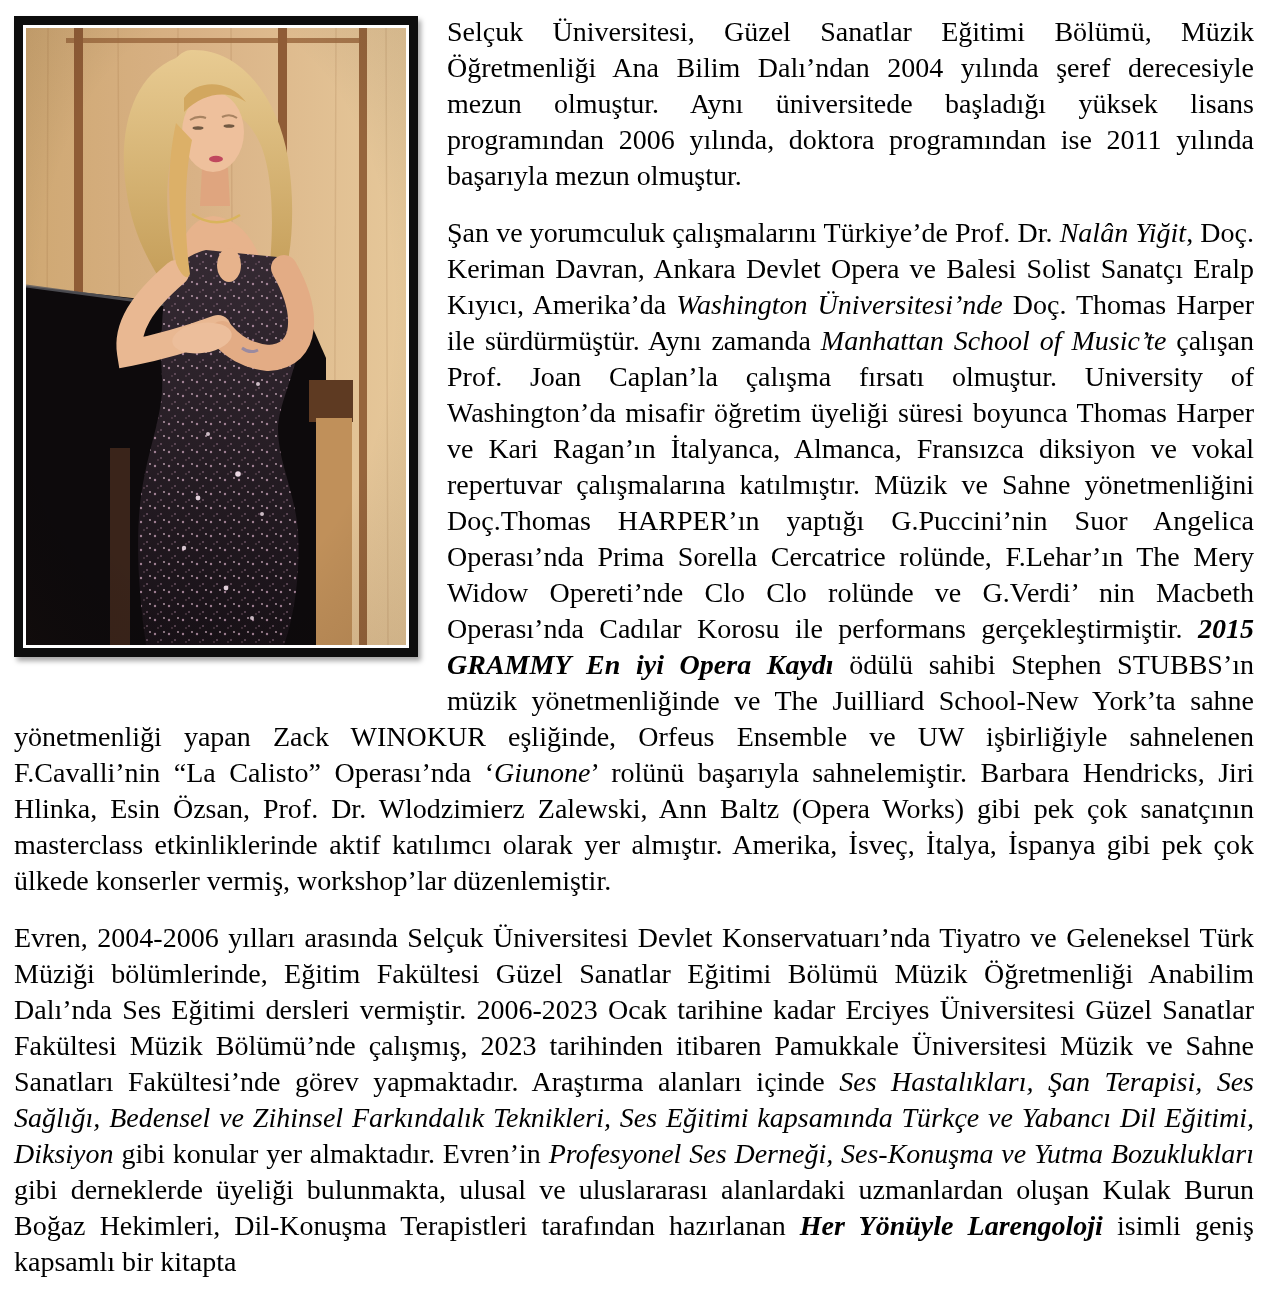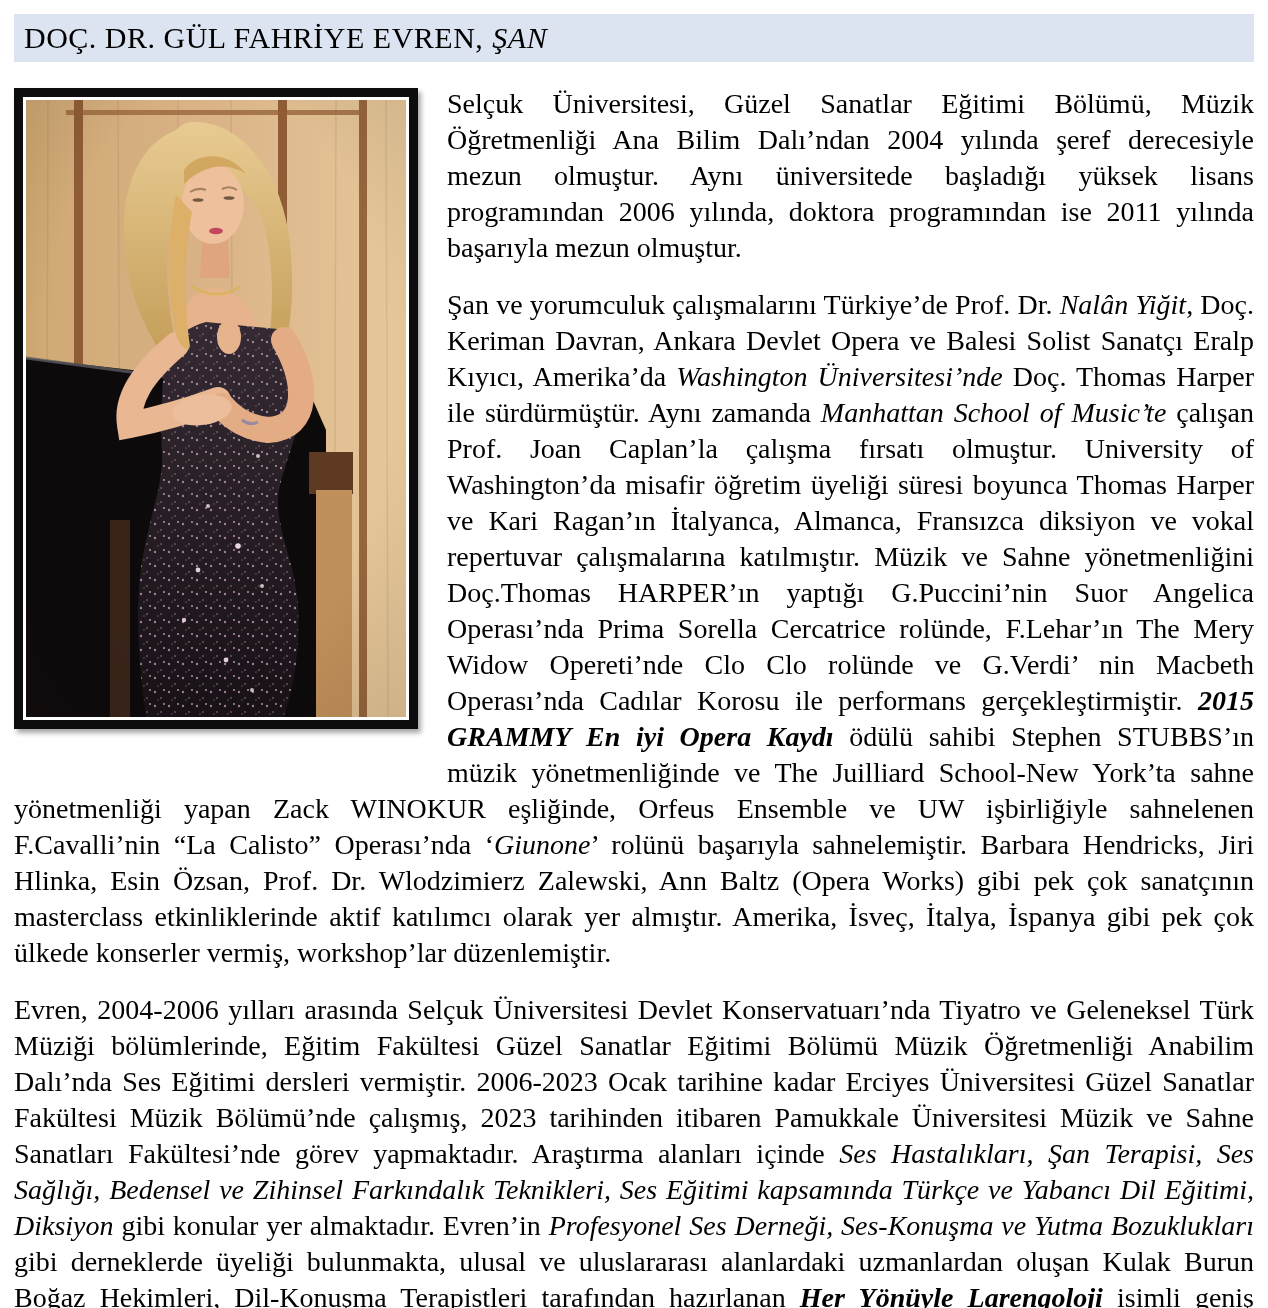--- a/index.html
+++ b/index.html
@@ -40,23 +40,20 @@
   }
   .photo-frame svg{display:block;width:380px;height:617px;}
   .seg-i{font-style:italic;}
   .seg-bi{font-style:italic;font-weight:700;}
 </style>
 </head>
 <body>
 
 <div class="page">
 
-  <header class="title-bar">
-    <span>DOÇ. DR. GÜL FAHRİYE EVREN,</span><span class="role">ŞAN</span>
-  </header>
 
   <main class="content">
 
     <figure class="photo-frame">
       <svg viewBox="0 0 380 617" xmlns="http://www.w3.org/2000/svg">
         <defs>
           <linearGradient id="wood" x1="0" y1="0" x2="1" y2="0">
             <stop offset="0" stop-color="#cfa873"></stop>
             <stop offset="0.45" stop-color="#d9b286"></stop>
             <stop offset="1" stop-color="#e6c89a"></stop>

